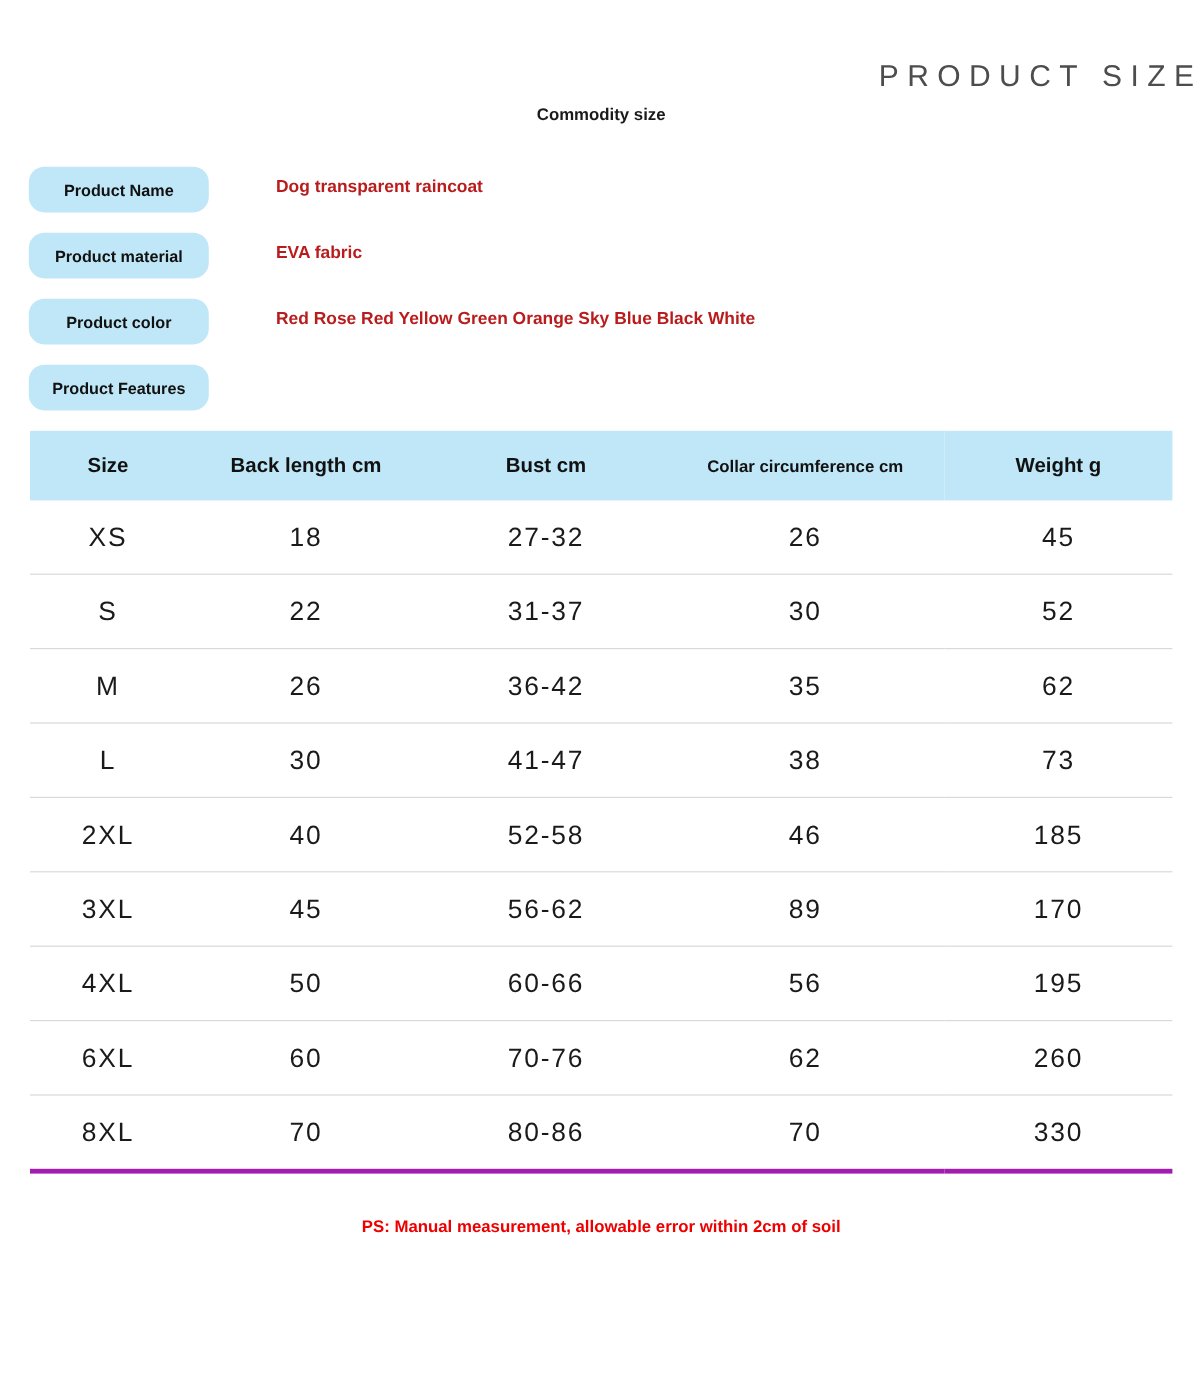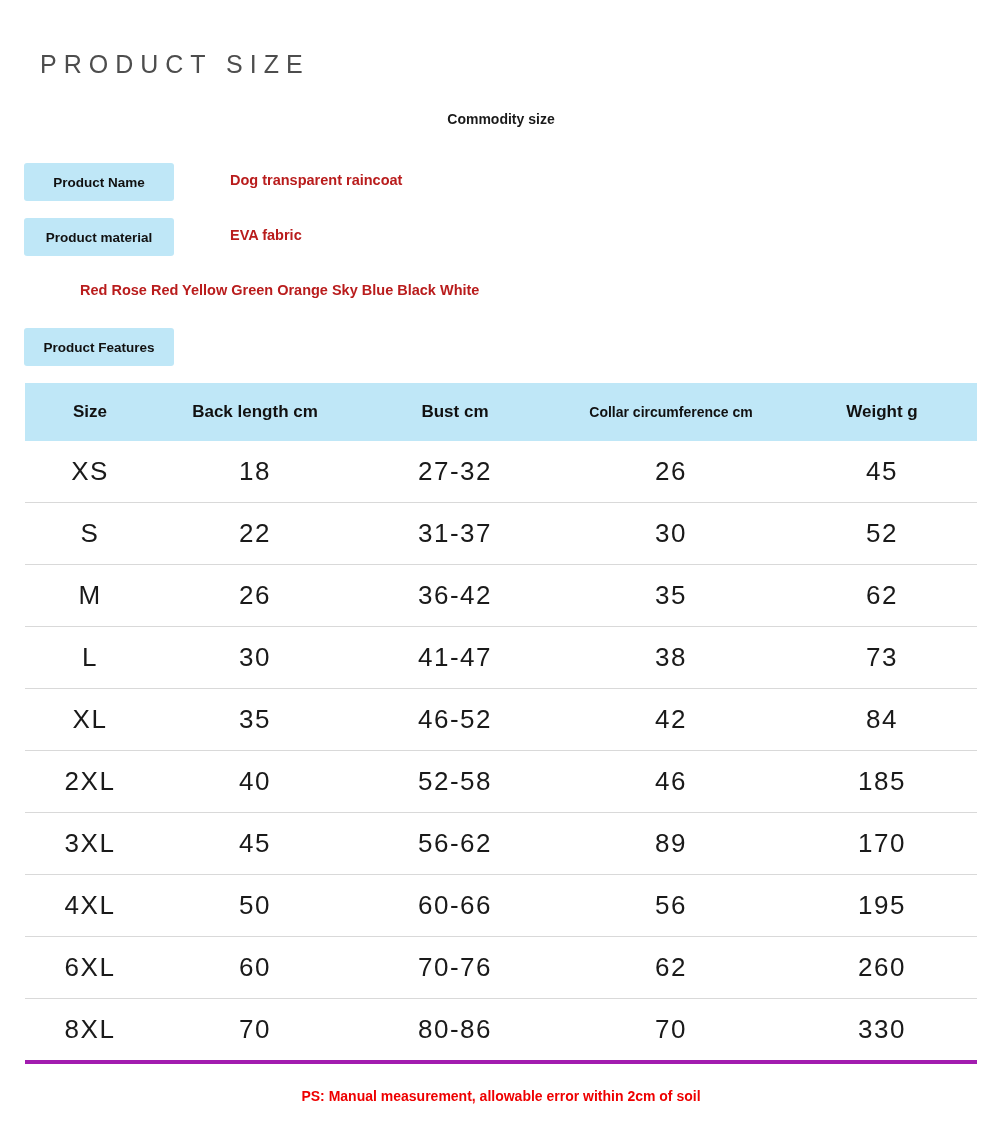--- a/index.html
+++ b/index.html
@@ -14,51 +14,51 @@
     color: #111111;
     overflow: hidden;
   }
   .page {
     position: relative;
     width: 1002px;
     height: 1146px;
     box-sizing: border-box;
   }
   .title {
-    text-align: left;
+    text-align: right;
     font-size: 25px;
     letter-spacing: 7px;
     color: #4d4d4d;
     font-weight: 500;
     padding-top: 50px;
     padding-left: 40px;
   }
   .subtitle {
     text-align: center;
     font-size: 14px;
     font-weight: bold;
     color: #1a1a1a;
-    margin-top: 32px;
+    margin-top: 8px;
   }
   .spec-list {
     margin-top: 36px;
     padding-left: 24px;
     padding-right: 24px;
   }
   .spec-row {
     display: flex;
     align-items: flex-start;
     margin-bottom: 17px;
     min-height: 38px;
   }
   .spec-label {
     width: 150px;
     min-height: 38px;
     background: #bfe7f7;
-    border-radius: 3px;
+    border-radius: 13px;
     display: flex;
     align-items: center;
     justify-content: center;
     font-size: 13.5px;
     font-weight: bold;
     color: #111;
     flex: none;
     box-sizing: border-box;
     padding: 4px 6px;
     text-align: center;
@@ -86,55 +86,56 @@
     height: 56px;
     border: none;
     text-align: center;
   }
   table.size-table thead th.col-collar {
     font-size: 14px;
   }
   table.size-table tbody td {
     height: 59px;
     text-align: center;
-    font-size: 26px;
+    font-size: 22px;
     color: #1a1a1a;
     border-bottom: 1px solid #d9d9d9;
     letter-spacing: 1.5px;
     font-weight: 400;
   }
   table.size-table tbody tr:last-child td {
     border-bottom: 4px solid #a21caf;
   }
   .footnote {
     text-align: center;
     color: #ee0000;
     font-size: 14px;
     font-weight: bold;
-    margin-top: 24px;
+    margin-top: 36px;
   }
 </style>
 </head>
 <body>
 
 <div class="page">
 
   <div class="title">PRODUCT SIZE</div>
   <div class="subtitle">Commodity size</div>
 
   <div class="spec-list">
     <div class="spec-row">
       <div class="spec-label">Product Name</div>
       <div class="spec-value">Dog transparent raincoat</div>
     </div>
     <div class="spec-row">
       <div class="spec-label">Product material</div>
       <div class="spec-value">EVA fabric</div>
     </div>
     <div class="spec-row">
+      <div class="spec-label">Product color</div>
       <div class="spec-value">Red Rose Red Yellow Green Orange Sky Blue Black White</div>
     </div>
     <div class="spec-row">
       <div class="spec-label">Product Features</div>
     </div>
   </div>
 
   <table class="size-table">
     <colgroup>
       <col style="width:130px">
@@ -175,27 +176,20 @@
         <td>62</td>
       </tr>
       <tr>
         <td>L</td>
         <td>30</td>
         <td>41-47</td>
         <td>38</td>
         <td>73</td>
       </tr>
       <tr>
-        <td>XL</td>
-        <td>35</td>
-        <td>46-52</td>
-        <td>42</td>
-        <td>84</td>
-      </tr>
-      <tr>
         <td>2XL</td>
         <td>40</td>
         <td>52-58</td>
         <td>46</td>
         <td>185</td>
       </tr>
       <tr>
         <td>3XL</td>
         <td>45</td>
         <td>56-62</td>

